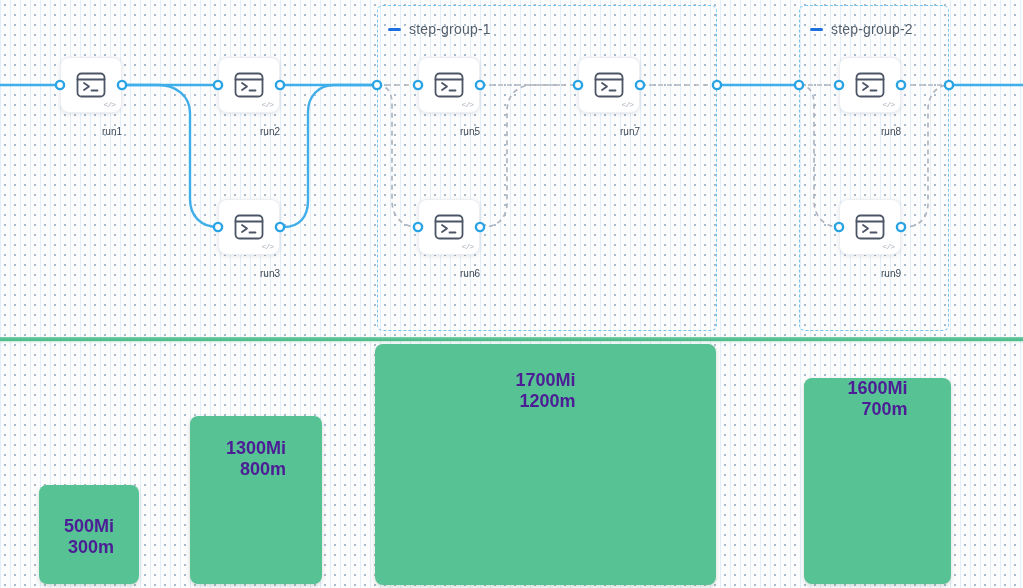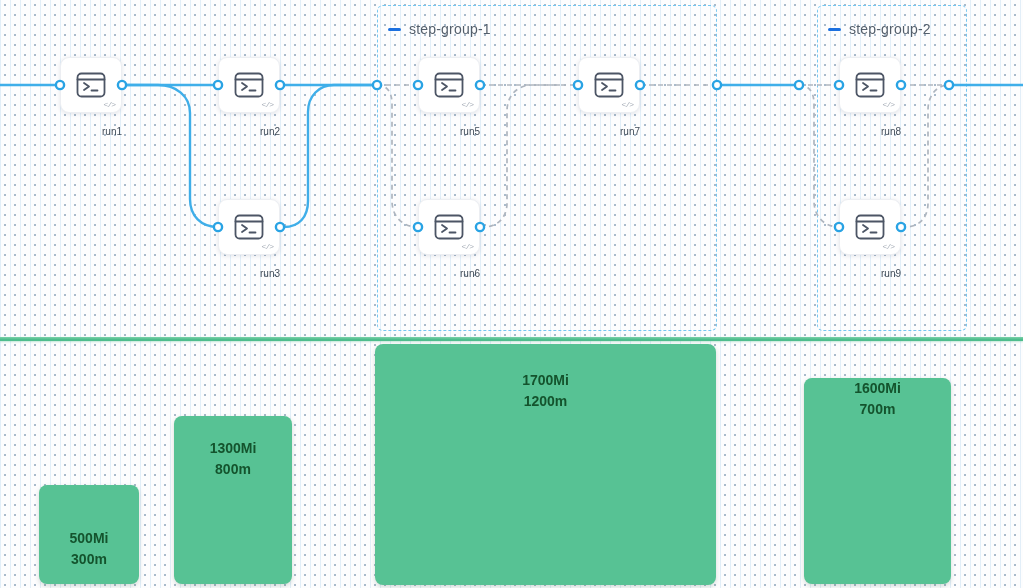--- a/index.html
+++ b/index.html
@@ -48,34 +48,34 @@
   .divider{
     position:absolute;left:0;top:337px;width:1023px;height:4px;z-index:4;
     background:linear-gradient(180deg,#7ED1AA 0%,#4FBD8D 60%,#4FBD8D 100%);
     box-shadow:0 1px 2px rgba(80,190,140,0.35);
   }
   .bar{
     position:absolute;background:#57C294;border-radius:8px;z-index:3;
     box-shadow:0 2px 5px rgba(30,60,45,0.18);
     display:flex;justify-content:center;cursor:default;
   }
-  .bar-label{font-size:14px;line-height:21px;font-weight:700;color:#14532d;text-align:center;}
+  .bar-label{font-size:18px;line-height:21px;font-weight:700;color:#4c1d95;text-align:right;}
 </style>
 </head>
 <body>
 
 <div class="stage">
 
   <div class="group" style="left:377px;top:5px;width:340px;height:326px">
     <div class="group-header">
       <span class="group-dash"></span>
       <span class="group-label">step-group-1</span>
     </div>
   </div>
-  <div class="group" style="left:817px;top:5px;width:150px;height:326px">
+  <div class="group" style="left:799px;top:5px;width:150px;height:326px">
     <div class="group-header">
       <span class="group-dash"></span>
       <span class="group-label">step-group-2</span>
     </div>
   </div>
 
   <svg class="layer edges" width="1023" height="588">
     <g stroke="#3FAEE9" stroke-width="2.4" fill="none">
       <path d="M0,85 H60"></path>
       <path d="M122,85 H218"></path>
@@ -239,27 +239,27 @@
       <circle cx="901" cy="85" r="4.1"></circle>
       <circle cx="839" cy="227" r="4.1"></circle>
       <circle cx="901" cy="227" r="4.1"></circle>
       <circle cx="949" cy="85" r="4.1"></circle>
     </g>
   </svg>
 
   <div class="divider"></div>
 
   <div class="bar" style="left:39px;top:485px;width:100px;height:99px">
-    <div class="bar-label" style="margin-top:43px">
+    <div class="bar-label" style="margin-top:31px">
       <div>500Mi</div>
       <div>300m</div>
     </div>
   </div>
 
-  <div class="bar" style="left:174px;top:416px;width:118px;height:168px">
+  <div class="bar" style="left:190px;top:416px;width:132px;height:168px">
     <div class="bar-label" style="margin-top:22px">
       <div>1300Mi</div>
       <div>800m</div>
     </div>
   </div>
 
   <div class="bar" style="left:375px;top:344px;width:341px;height:241px">
     <div class="bar-label" style="margin-top:26px">
       <div>1700Mi</div>
       <div>1200m</div>

